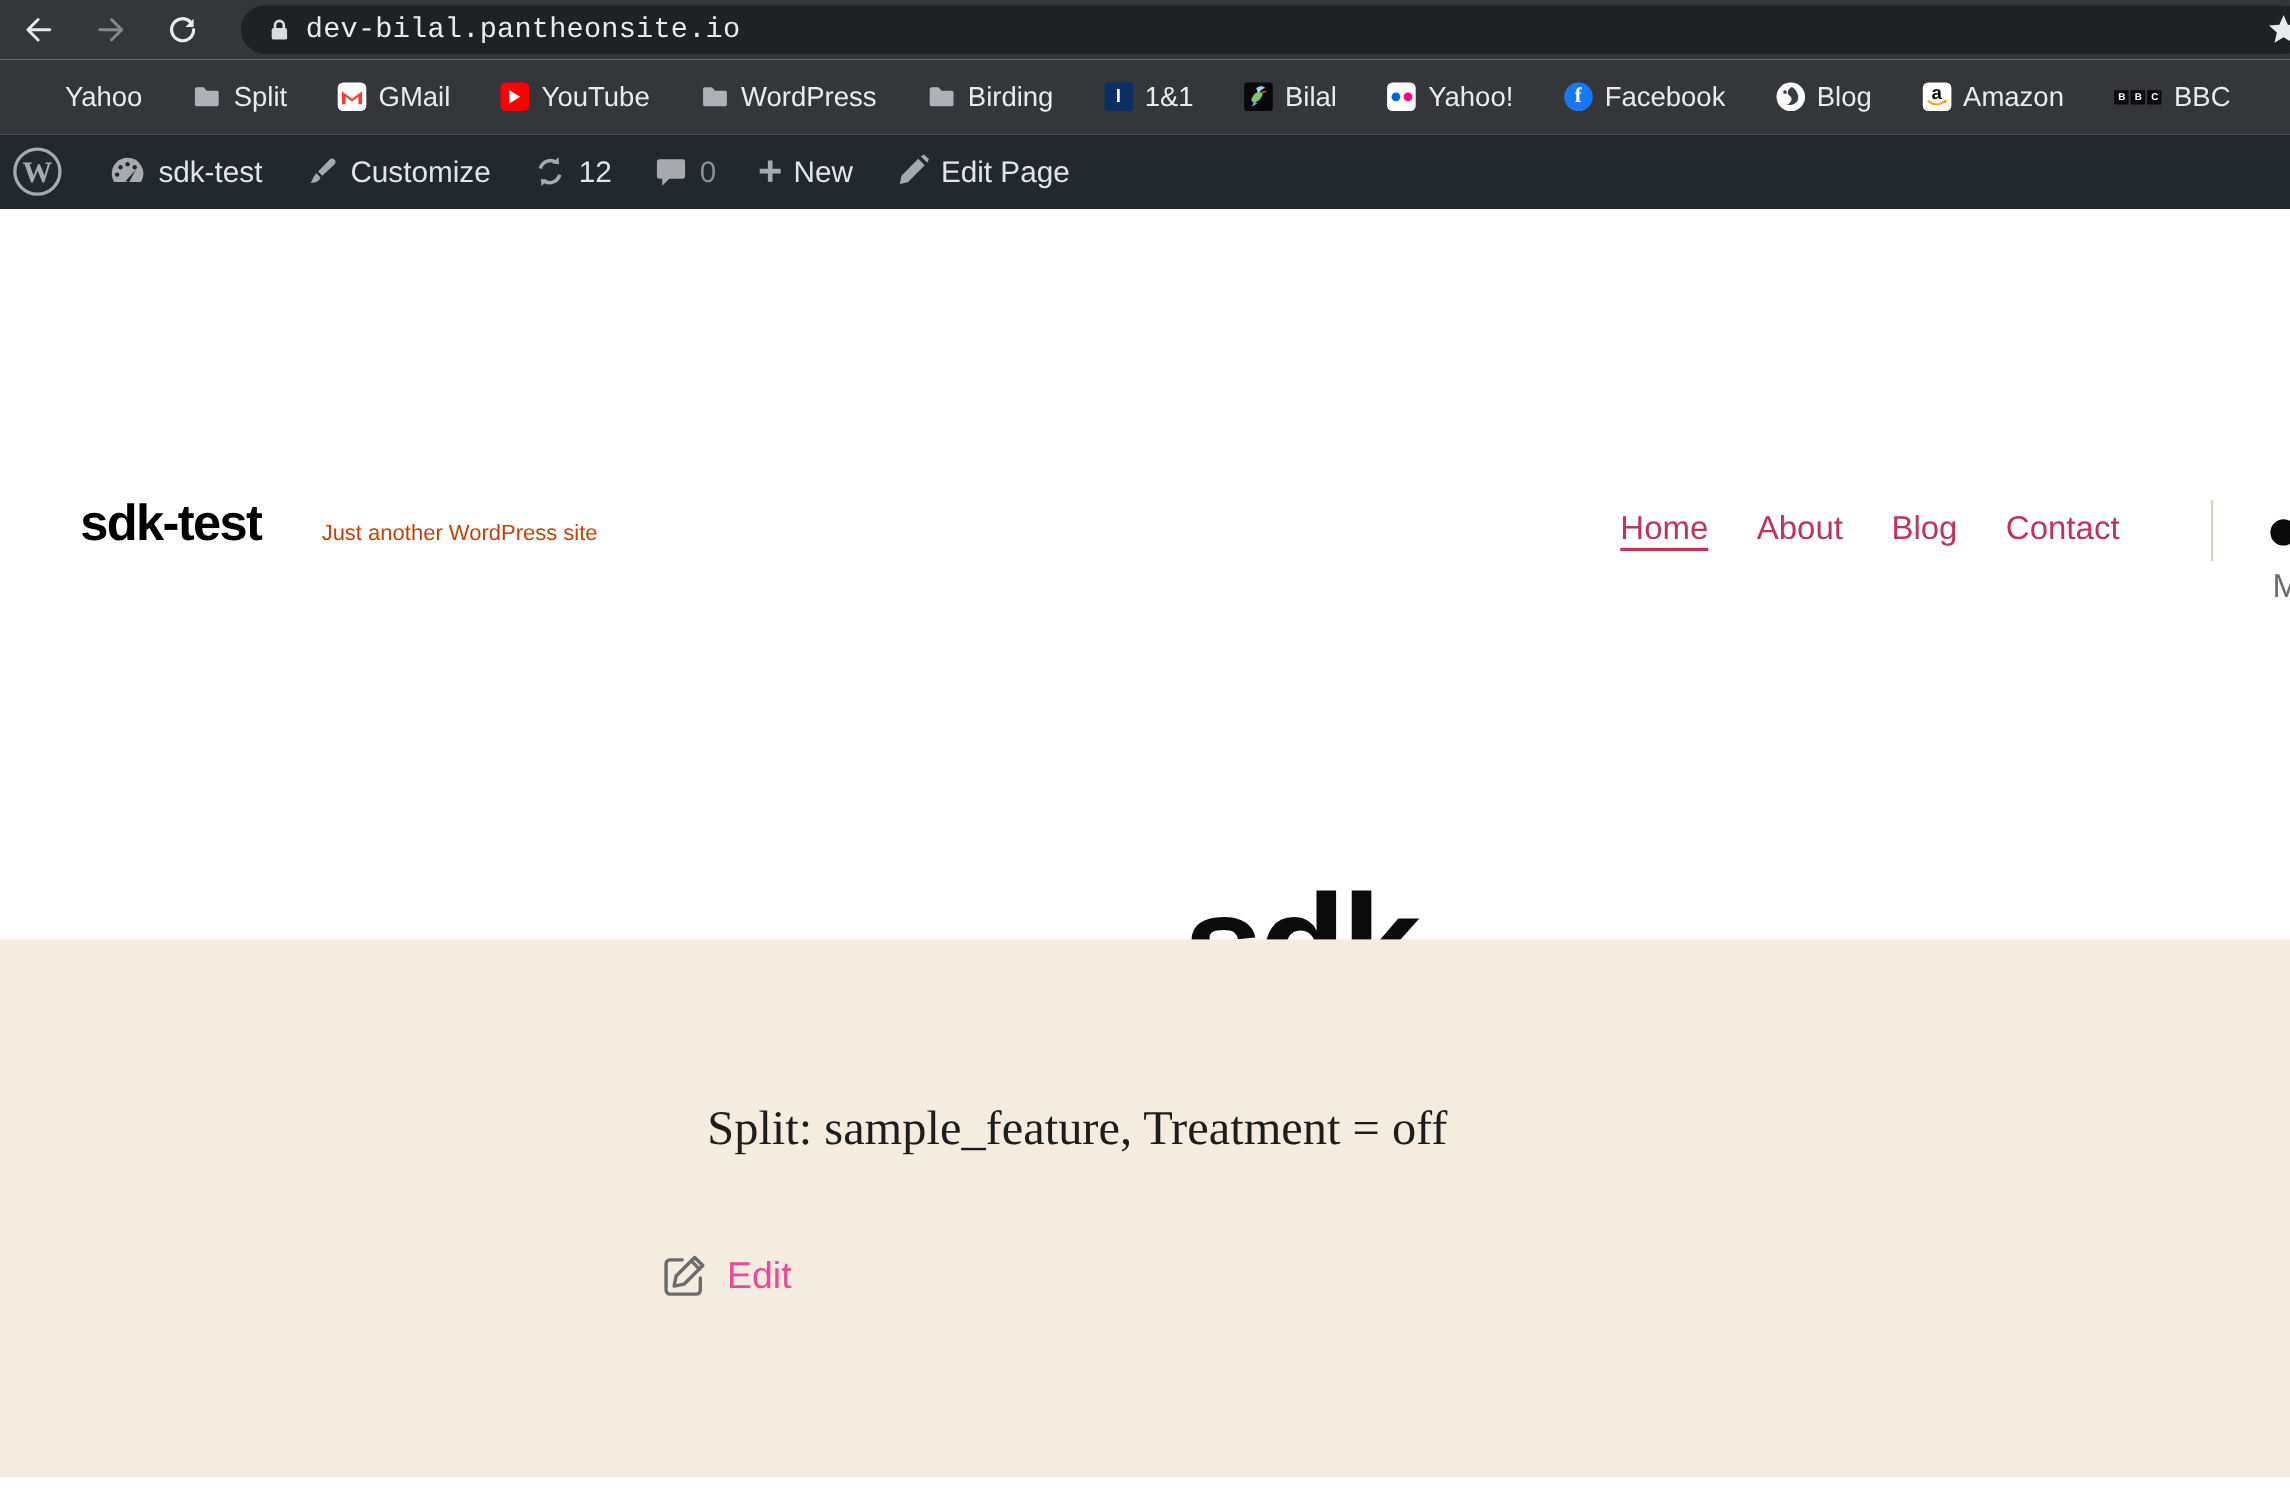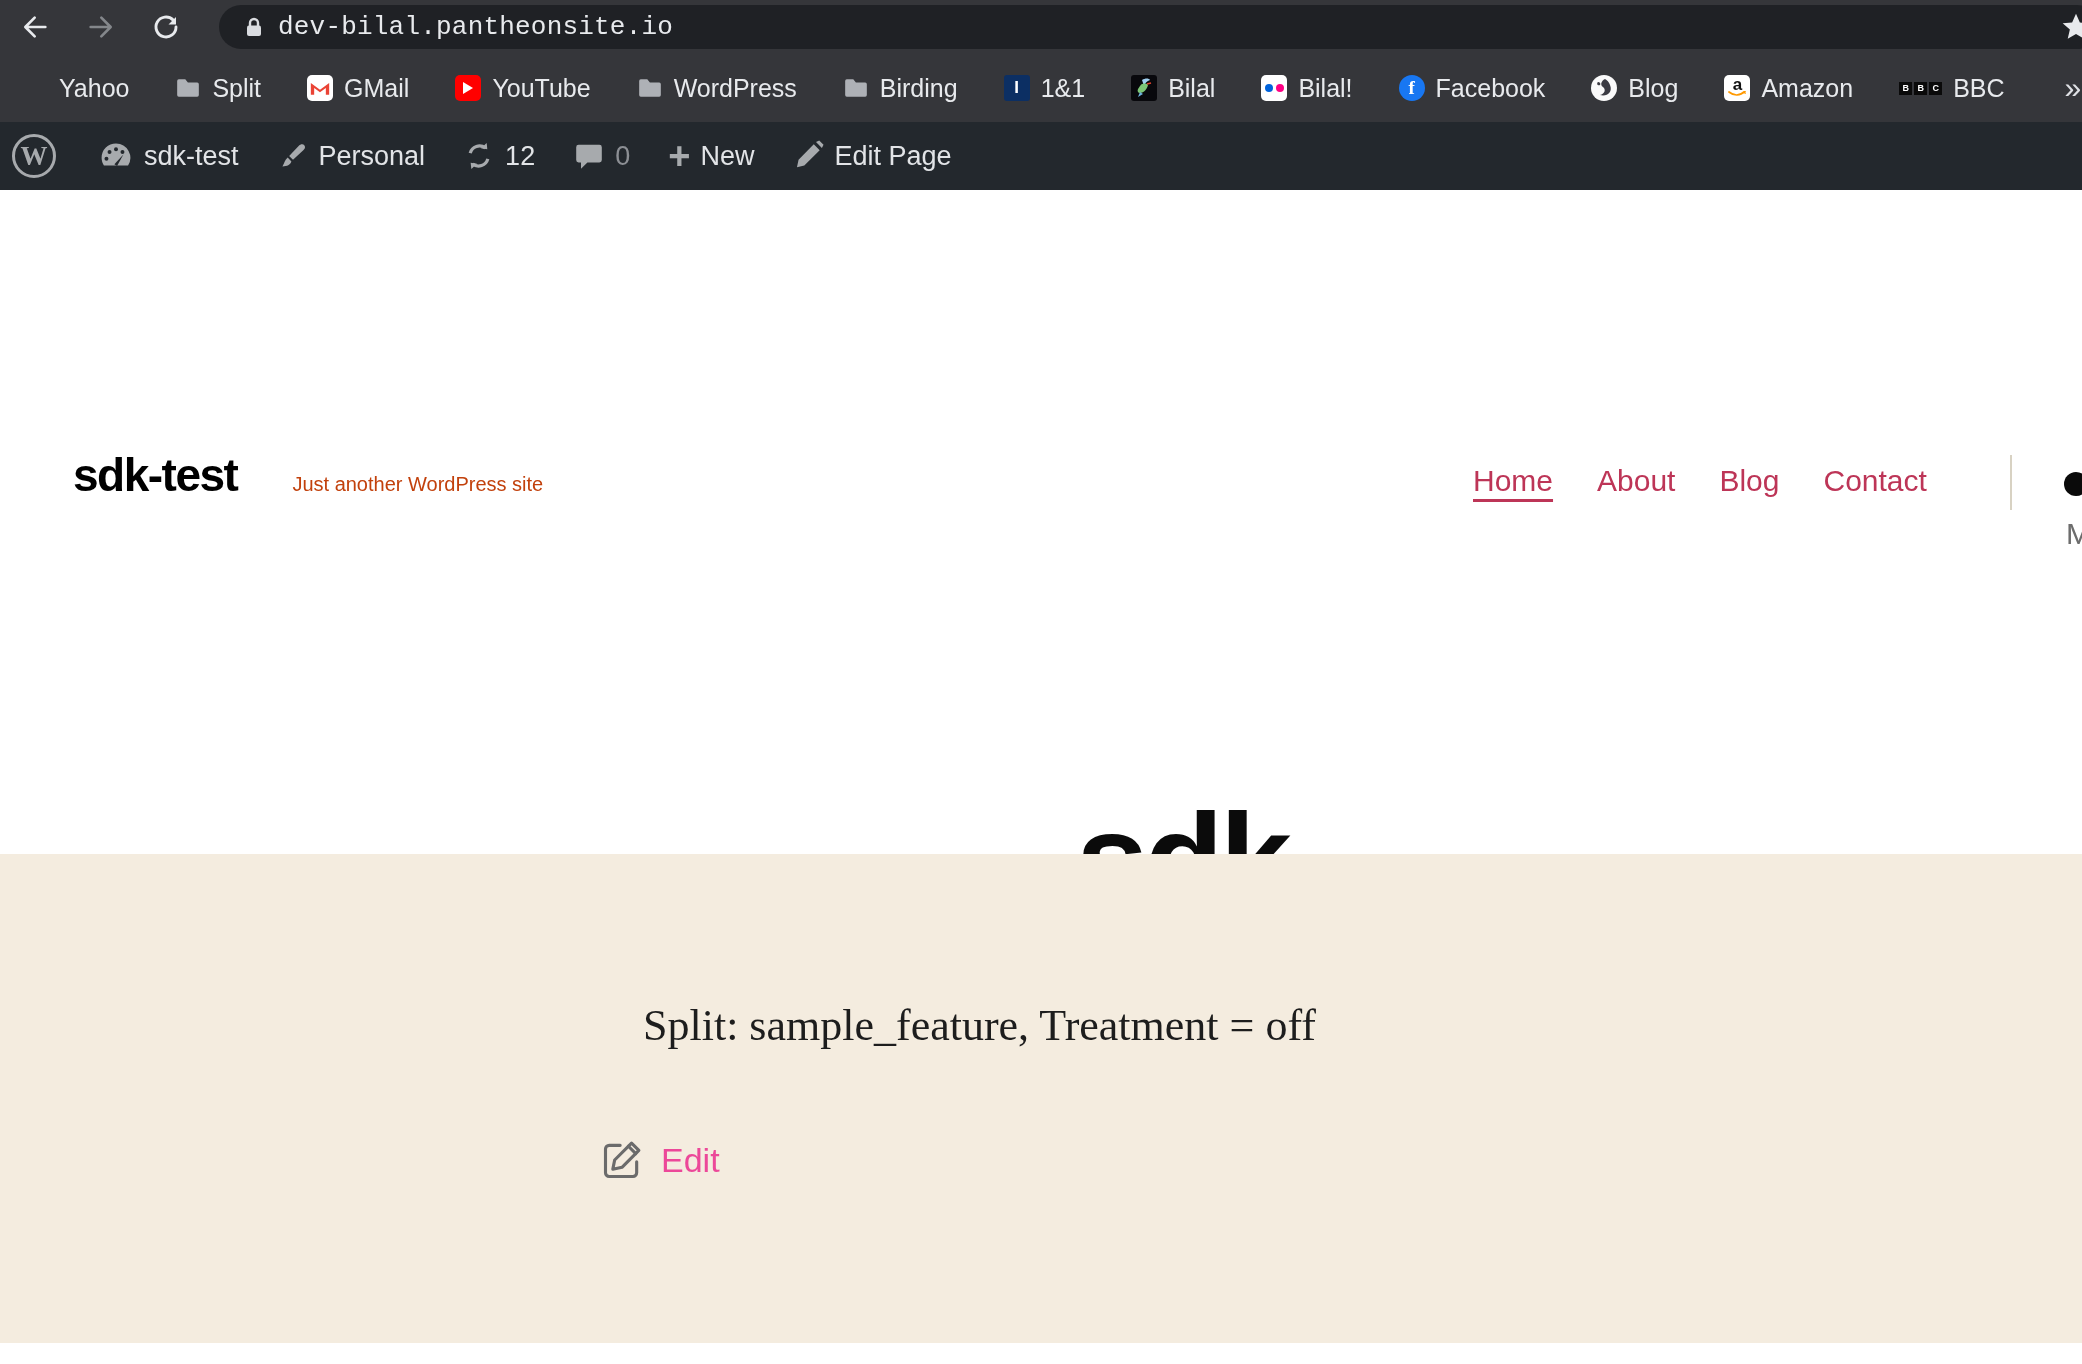--- a/index.html
+++ b/index.html
@@ -170,21 +170,21 @@
             <path d="M7 15l-2 5 5-3z" fill="#6db2dd"></path>
           </svg>
       </span>
       <span>Bilal</span>
     </div>
     <div class="bm">
       <span class="bm-ic sq flickr">
         <i style="background:#0063dc"></i>
           <i style="background:#ff0084"></i>
       </span>
-      <span>Bilal!</span>
+      <span>Yahoo!</span>
     </div>
     <div class="bm">
       <span class="bm-ic sq fb">f</span>
       <span>Facebook</span>
     </div>
     <div class="bm">
       <span class="bm-ic sq yahoo">
         <svg width="22" height="22" viewBox="0 0 22 22">
             <path d="M12 2c-4 2-5 6-2 8 3 2 2 7-3 8 7 2 13-3 10-10-1-3-3-5-5-6z" fill="#3b3b43"></path>
             <path d="M5 5c2 0 3 2 2 3-2 1-4-1-2-3z" fill="#3b3b43"></path>
@@ -230,21 +230,21 @@
           </svg>
       </span>
       <span>sdk-test</span>
     </div>
     <div class="ab-item">
       <span>
         <svg width="32" height="32" viewBox="0 0 20 20" fill="#a7aaad">
             <path d="M15.8 2.6c1 .1 1.8 1 1.7 2 0 .7-.4 1.2-.9 1.7L10 12.4 7.6 10l6.2-6.5c.6-.6 1.2-1 2-.9zM6.7 11l2.3 2.4c-.8 2.2-2.6 3-5.6 3.1 1.2-1.6 1.2-3.6 3.3-5.5z"></path>
           </svg>
       </span>
-      <span>Personal</span>
+      <span>Customize</span>
     </div>
     <div class="ab-item">
       <span>
         <svg width="32" height="32" viewBox="0 0 20 20" fill="none" stroke="#a7aaad" stroke-width="2">
             <path d="M4.5 8.2A6 6 0 0 1 14 5"></path>
             <path d="M15.5 11.8A6 6 0 0 1 6 15"></path>
             <path d="M14.8 1.8l.4 4-4-.6z" fill="#a7aaad" stroke="none"></path>
             <path d="M5.2 18.2l-.4-4 4 .6z" fill="#a7aaad" stroke="none"></path>
           </svg>
       </span>

